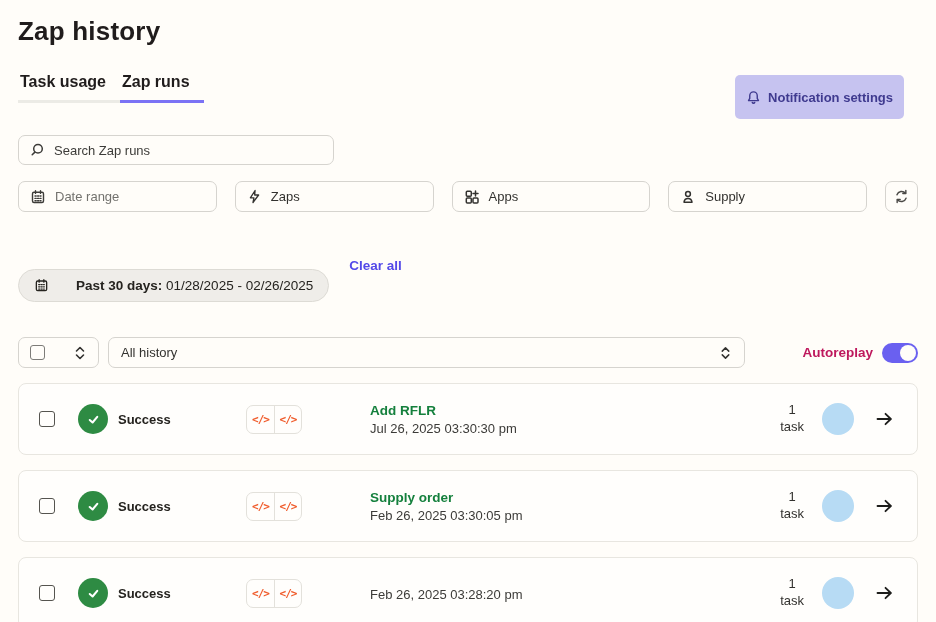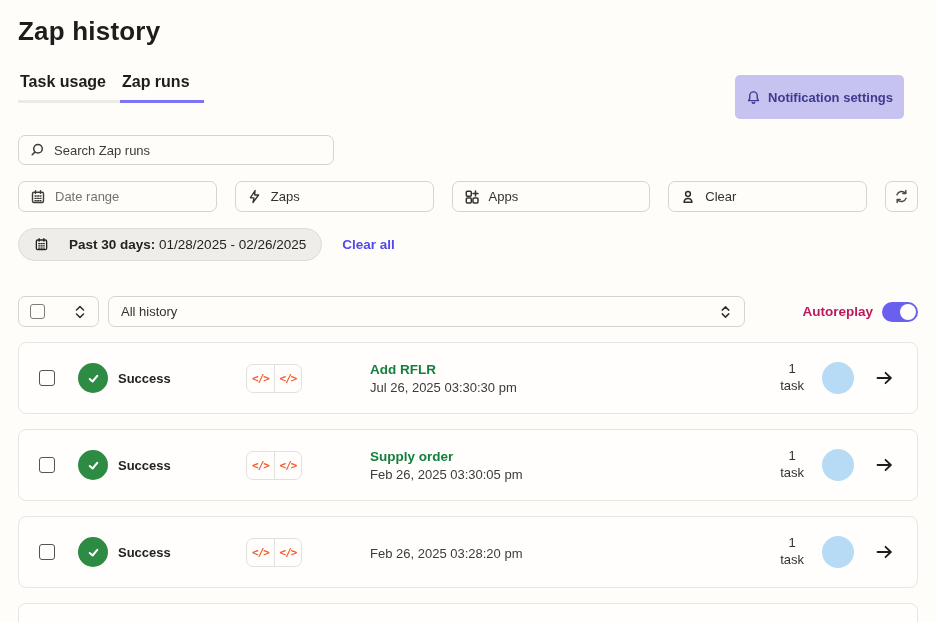--- a/index.html
+++ b/index.html
@@ -55,24 +55,24 @@
   .filter-btn.muted .flabel { color:#73726e; }
   .icon-btn {
     flex:0 0 33px; height:31px;
     border:1px solid #d6d4cf; border-radius:7px; background:#fffdf9;
     display:flex; align-items:center; justify-content:center; cursor:pointer; color:#4a4946;
   }
 
   
   .chip-row { display:flex; align-items:center; margin-top:16px; gap:20px; }
   .chip {
-    display:flex; align-items:center; gap:20px;
+    display:flex; align-items:center; gap:27px;
     height:33px; padding:0 15px;
     background:#efede9; border:1px solid #dddbd5; border-radius:17px;
-    font-size:13.5px; cursor:pointer; color:#25231f;
+    font-size:13.5px; cursor:pointer; color:#25231f;margin-top:41px;
   }
   .chip b { font-weight:700; }
   .clear-all { color:#5349e8; font-size:13.5px; font-weight:600; text-decoration:none; cursor:pointer; }
 
   
   .status-row { display:flex; align-items:center; margin-top:35px; }
   .select-all-box {
     width:81px; height:31px; border:1px solid #d6d4cf; border-radius:7px;
     display:flex; align-items:center; justify-content:space-between; padding:0 11px;
     background:#fffdf9; cursor:pointer; color:#4a4946;
@@ -188,21 +188,21 @@
       </span>
       <span class="flabel">Apps</span>
     </button>
     <button class="filter-btn">
       <span>
         <svg width="16" height="16" viewBox="0 0 16 16" fill="none" stroke="#33322f" stroke-width="1.5" stroke-linecap="round" stroke-linejoin="round">
           <circle cx="8" cy="5" r="2.4"></circle>
           <path d="M4 13.2h8c-.3-2.3-1.8-3.7-4-3.7s-3.7 1.4-4 3.7z"></path>
         </svg>
       </span>
-      <span class="flabel">Clear</span>
+      <span class="flabel">Supply</span>
     </button>
     <button class="icon-btn">
       <span>
         <svg width="17" height="17" viewBox="0 0 18 18" fill="none" stroke="#4a4946" stroke-width="1.5" stroke-linecap="round" stroke-linejoin="round">
           <path d="M4.2 7.2a5.2 5.2 0 0 1 9-1.6"></path>
           <polyline points="13.6,2.6 13.6,5.9 10.4,5.9"></polyline>
           <path d="M13.8 10.8a5.2 5.2 0 0 1-9 1.6"></path>
           <polyline points="4.4,15.4 4.4,12.1 7.6,12.1"></polyline>
         </svg>
       </span>

